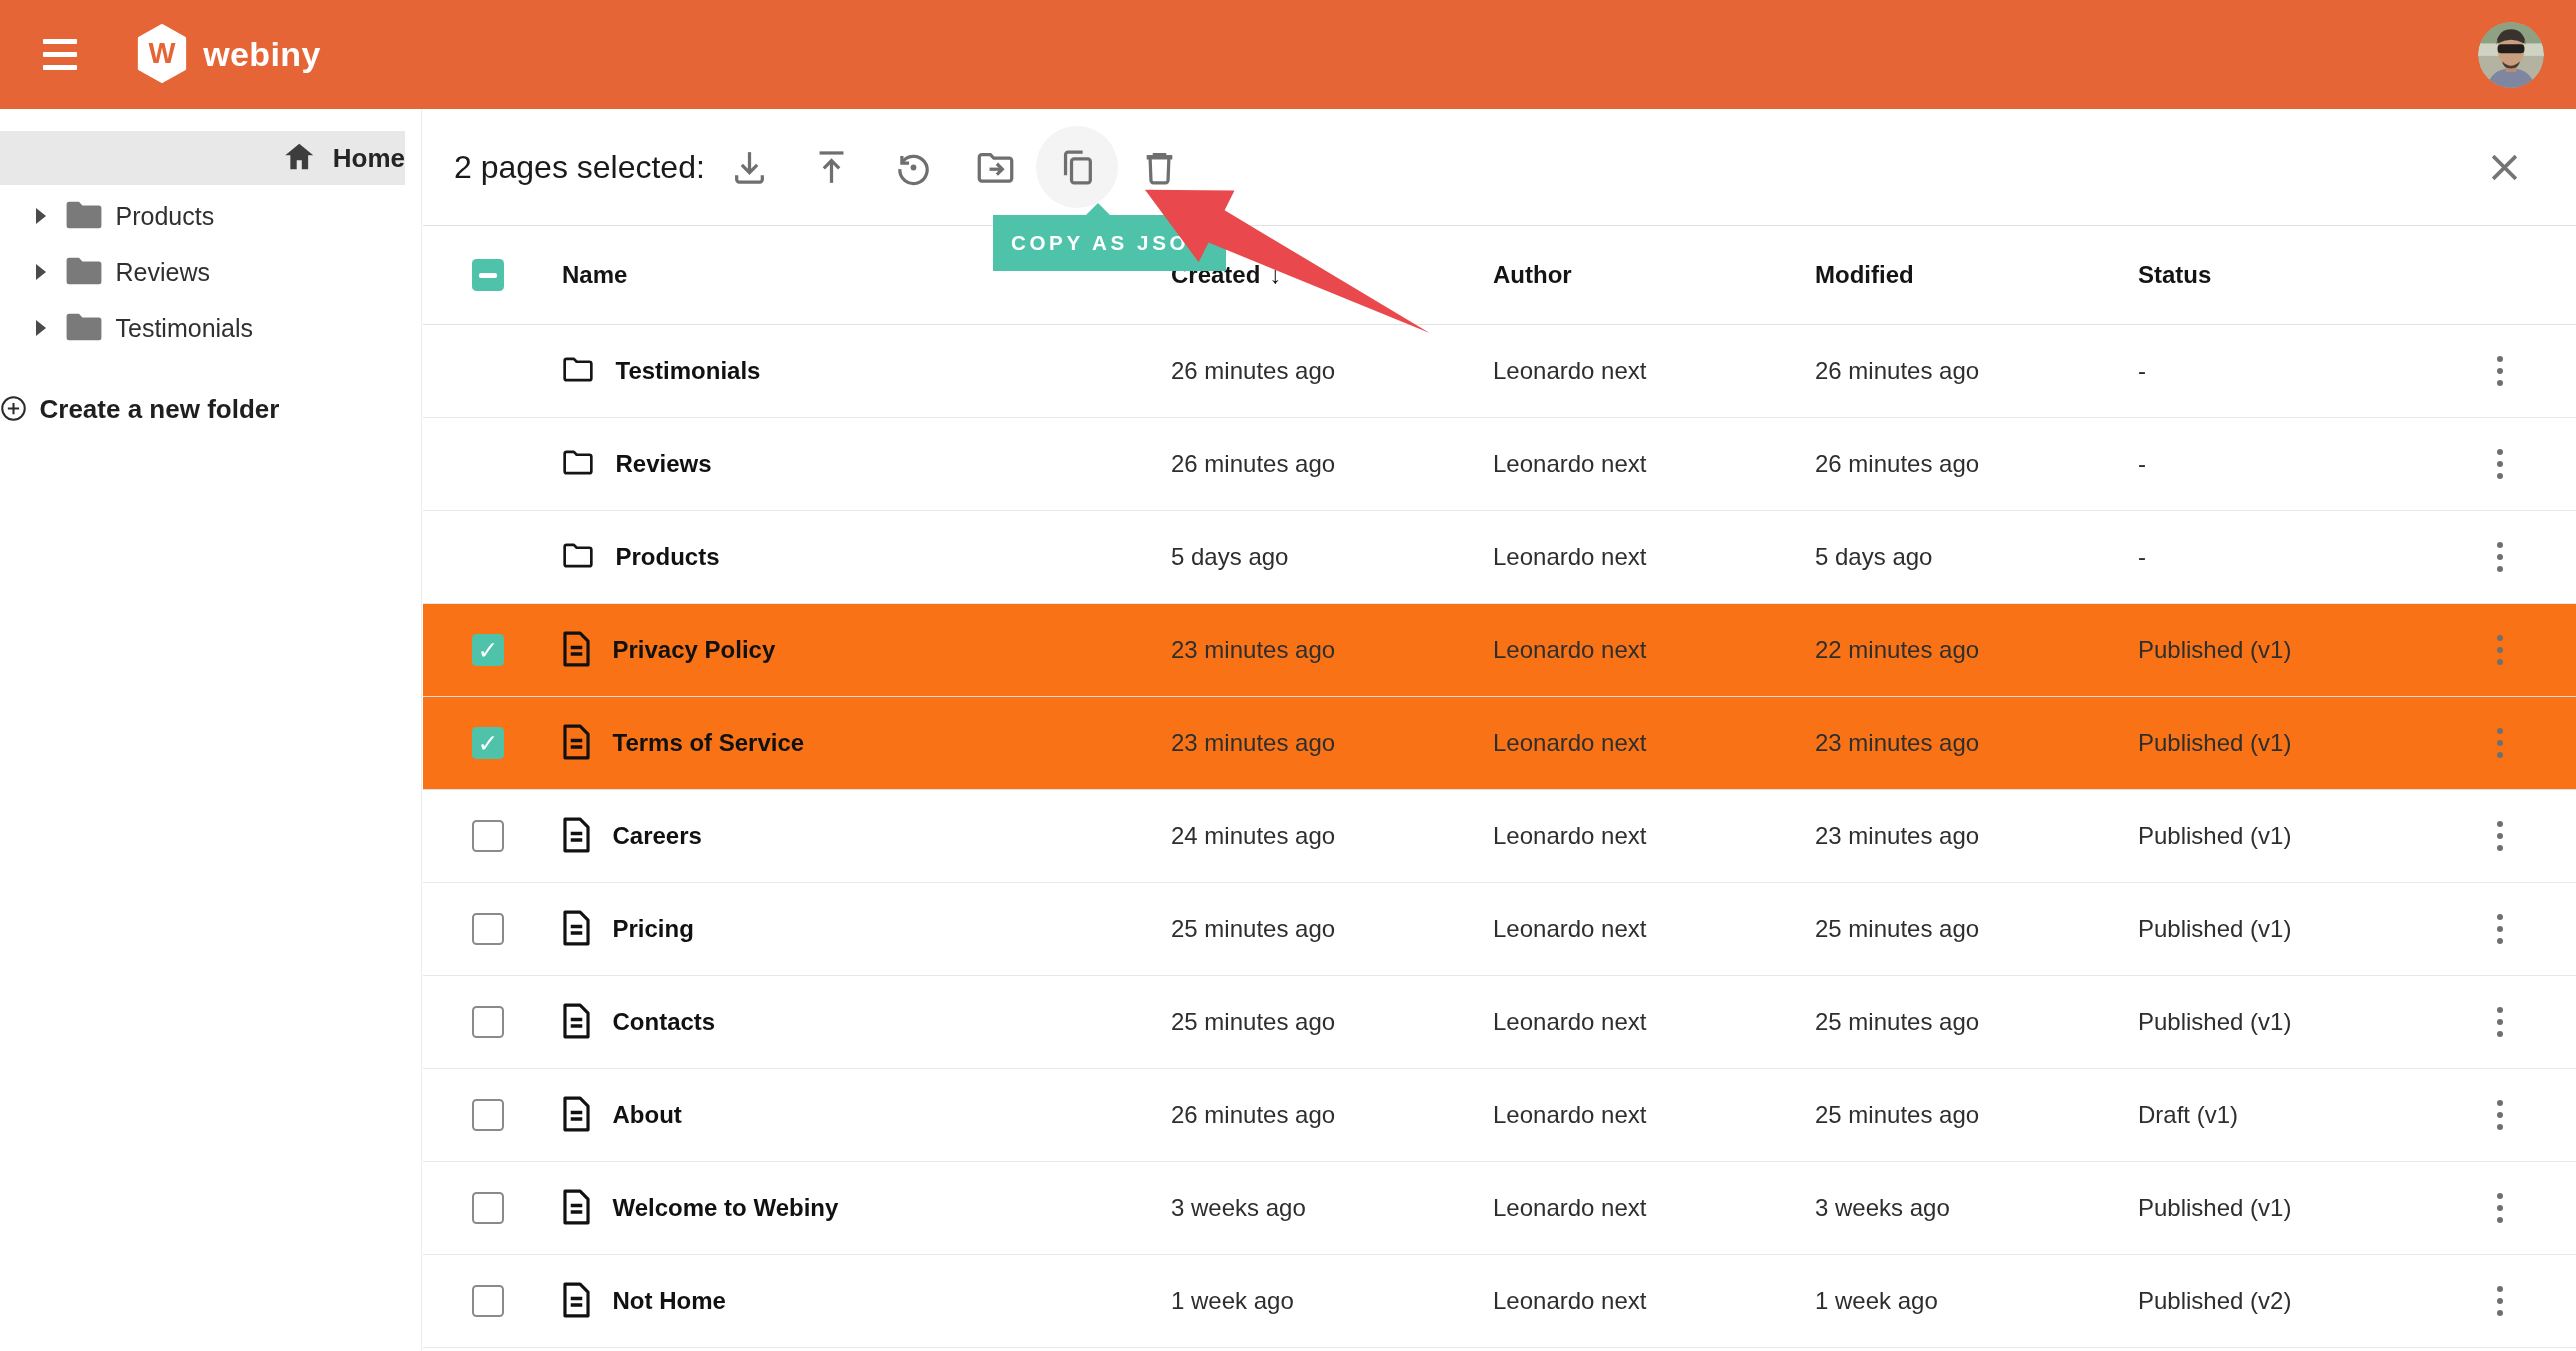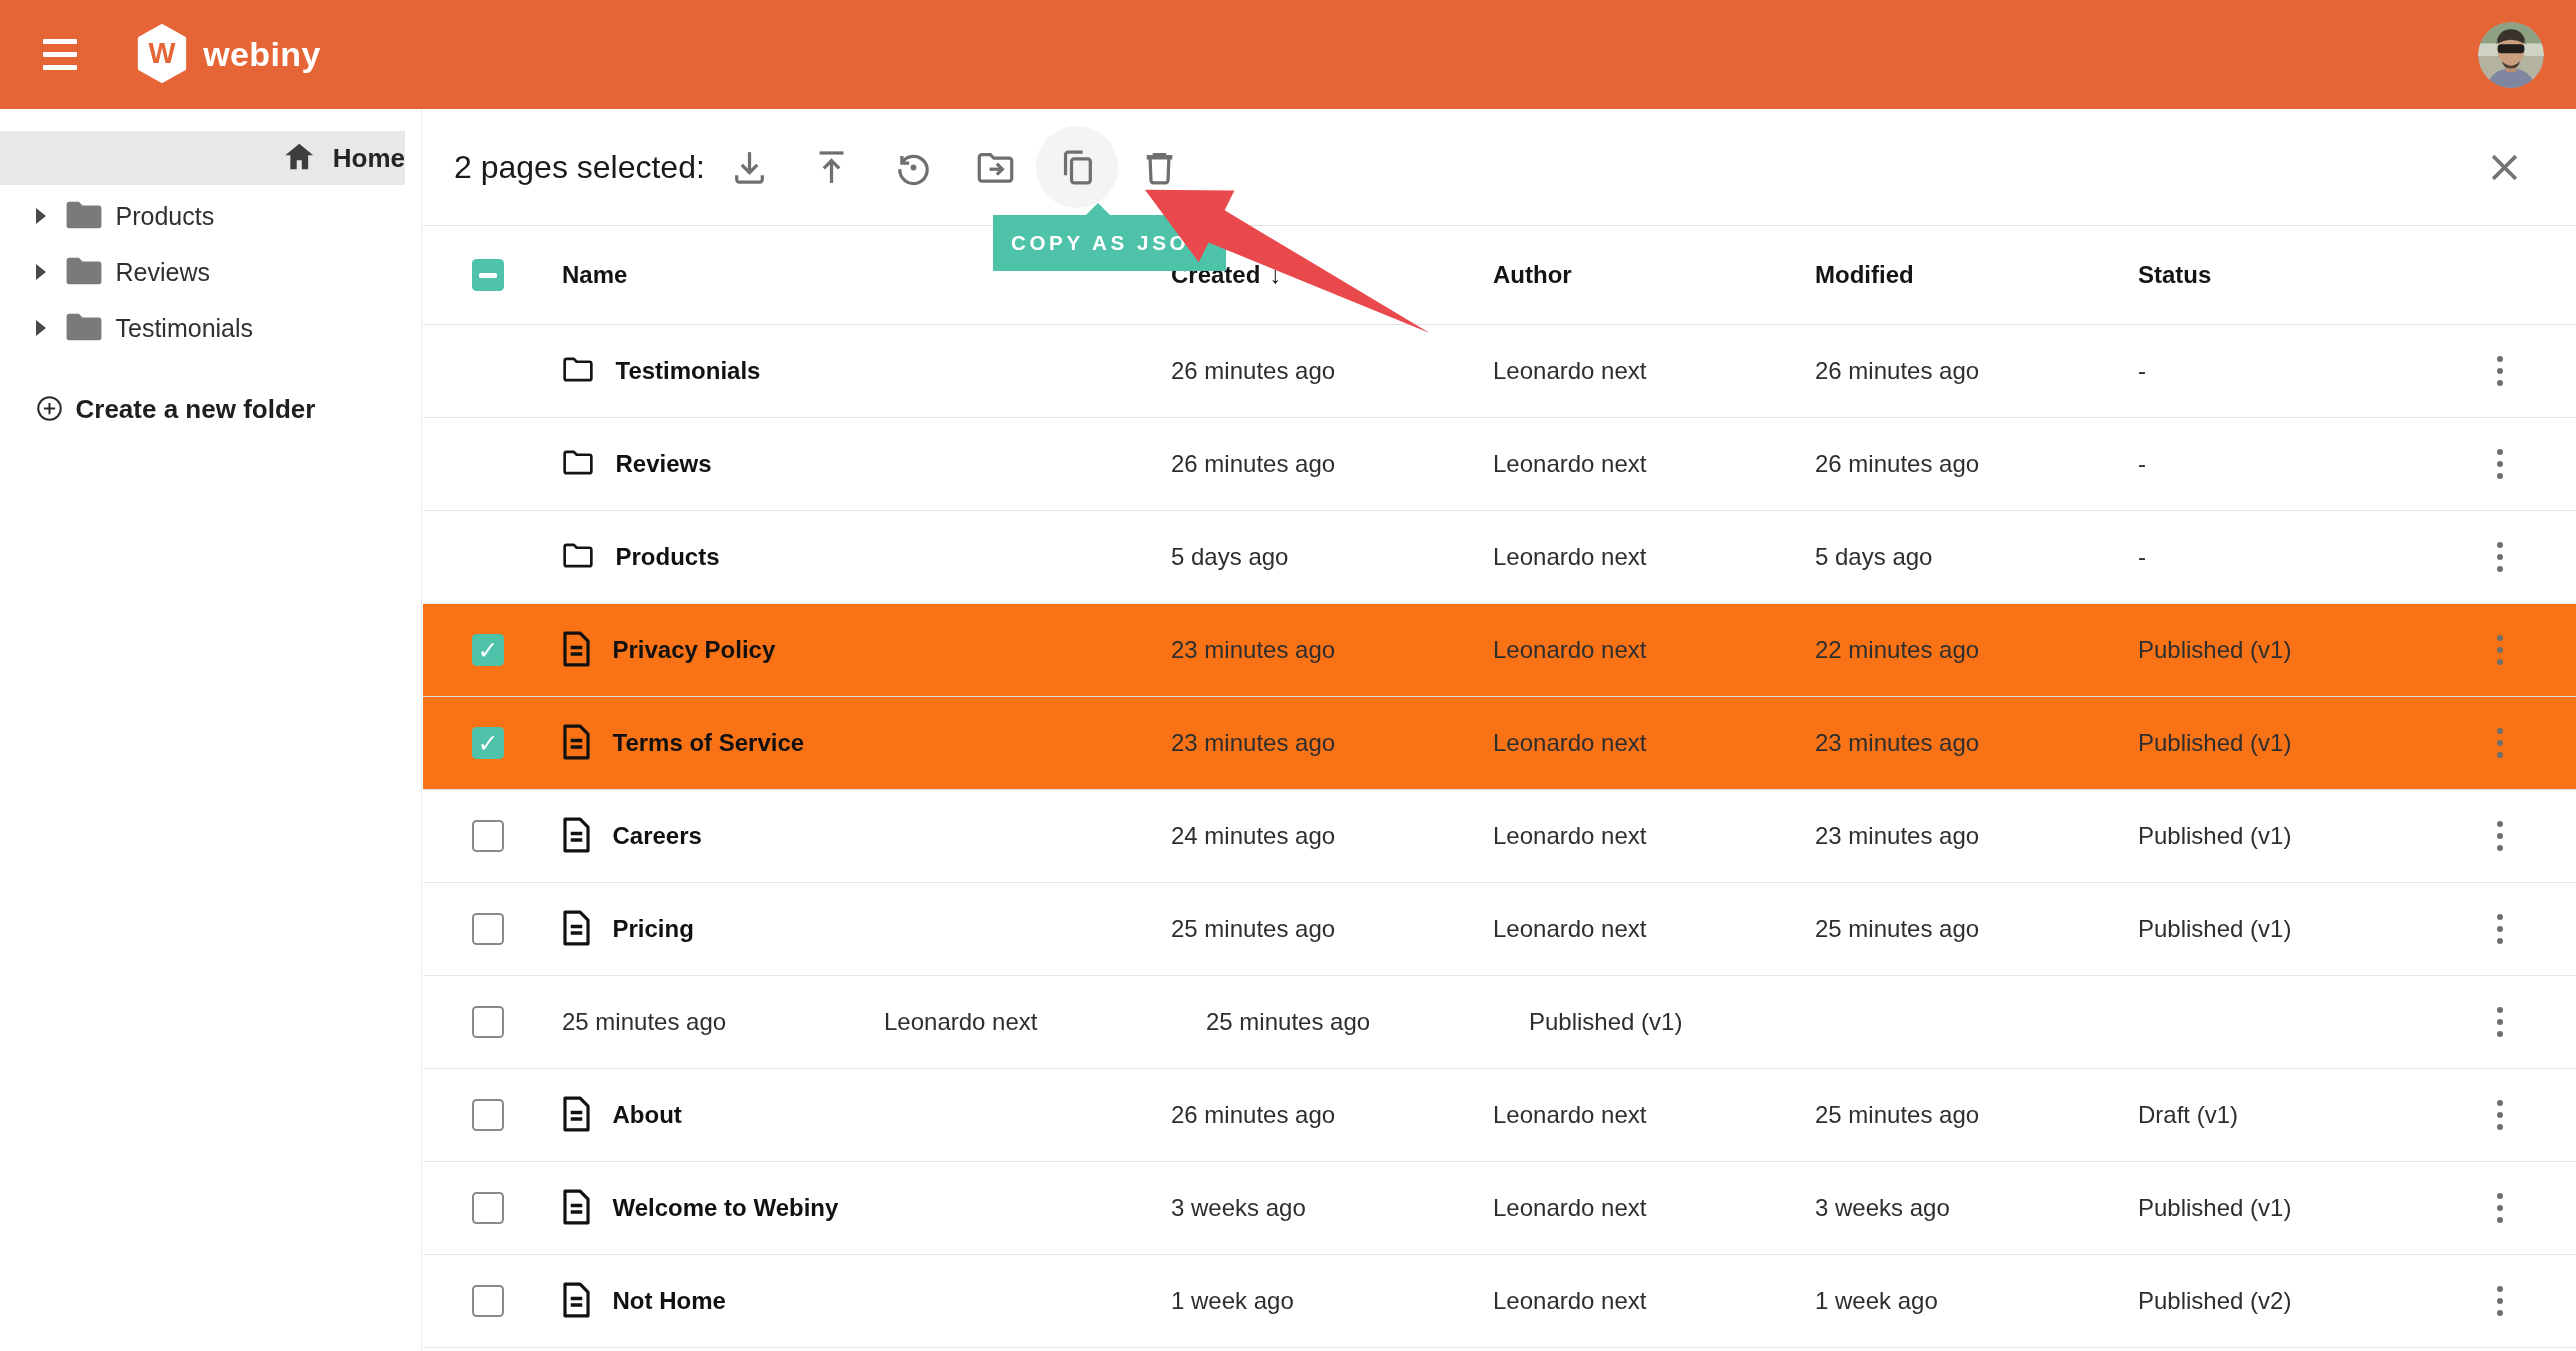--- a/index.html
+++ b/index.html
@@ -17,21 +17,21 @@
 
   
   .sidebar{position:absolute;left:0;top:109px;bottom:0;width:422px;background:#fff;border-right:1.8px solid #ECECEC;box-sizing:border-box;}
   .side-home{margin-top:22.4px;height:54px;width:405px;background:#E8E8E8;display:flex;align-items:center;gap:18px;padding-left:25px;box-sizing:border-box;cursor:pointer;justify-content:flex-end;}
   .side-home .side-label{font-size:26px;font-weight:bold;color:#252525;}
   .side-tree{margin-top:2.7px;}
   .tree-item{height:56px;display:flex;align-items:center;cursor:pointer;}
   .caret{width:0;height:0;border-top:8px solid transparent;border-bottom:8px solid transparent;border-left:10.8px solid #4a4a4a;margin-left:36px;}
   .tree-item .folder-glyph{margin-left:19px;}
   .tree-item .side-label{margin-left:12.5px;font-size:25px;color:#303030;}
-  .side-create{margin-top:38px;display:flex;align-items:center;gap:12.5px;padding-left:36px;cursor:pointer;}
+  .side-create{margin-top:38px;display:flex;align-items:center;gap:12.5px;cursor:pointer;}
   .side-create span.lbl{font-size:26px;font-weight:bold;color:#1f1f1f;}
 
   
   .main{position:absolute;left:423px;top:109px;right:0;bottom:0;background:#fff;}
 
   .toolbar{position:relative;height:117px;border-bottom:0.9px solid #E2E2E2;display:flex;align-items:center;padding-left:31px;box-sizing:border-box;}
   .sel-text{font-size:32px;color:#1a1a1a;}
   .tb-btn{width:82px;height:82px;margin:0;padding:0;border:none;background:none;border-radius:50%;
           display:flex;align-items:center;justify-content:center;cursor:pointer;flex:0 0 auto;}
   .tb-btn.halo{background:#F4F4F4;}
@@ -427,20 +427,30 @@
               <i></i>
               <i></i>
             </span>
     </div>
   </div>
 
   <div class="trow">
     <div class="col-check">
       <span class="checkbox unchecked"></span>
     </div>
+    <div class="col-name">
+
+      <span class="row-icon doc-icon">
+        <svg width="29" height="36" viewBox="0 0 20 25" fill="none" stroke="#111" stroke-width="2.2" stroke-linejoin="round">
+          <path d="M2 1.5h10.5L18 7v16.5H2z"></path>
+          <path d="M6 11.5h8M6 16h8" stroke-width="2.4"></path>
+        </svg>
+      </span>
+      <span class="name-text">Contacts</span>
+    </div>
     <div class="cell col-created">25 minutes ago</div>
     <div class="cell col-author">Leonardo next</div>
     <div class="cell col-modified">25 minutes ago</div>
     <div class="cell col-status">Published (v1)</div>
     <div class="col-kebab">
       <span class="kebab">
               <i></i>
               <i></i>
               <i></i>
             </span>

